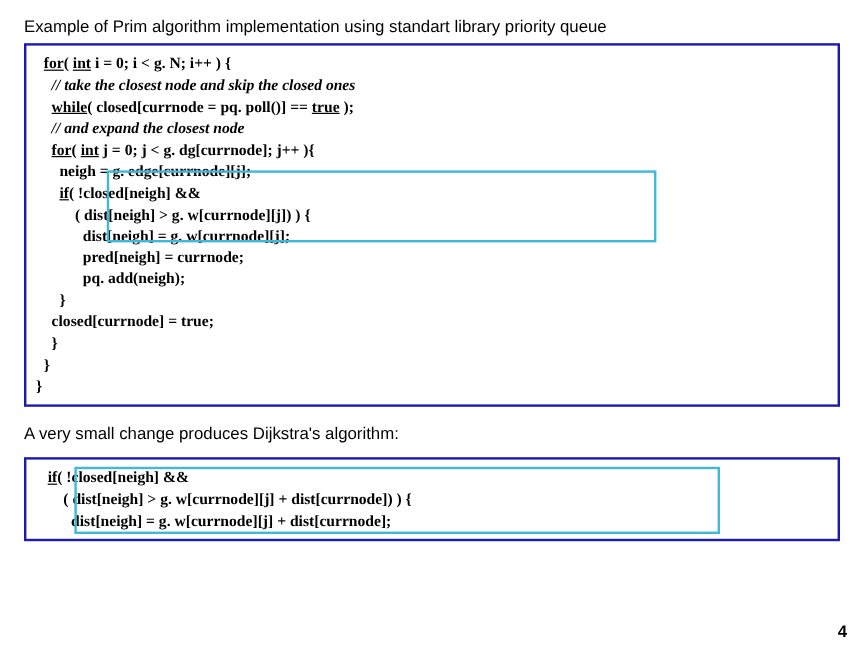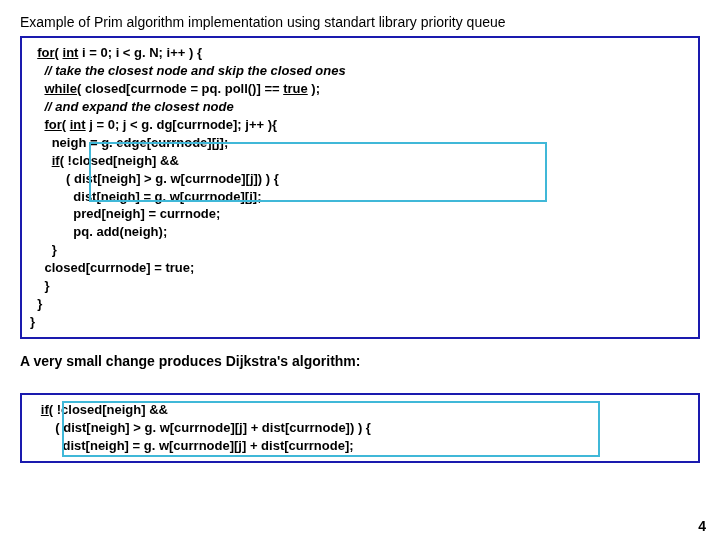--- a/index.html
+++ b/index.html
@@ -11,28 +11,28 @@
     padding: 14px 20px 6px 20px;
     position: relative;
   }
   .title {
     font-size: 14px;
     font-weight: normal;
     margin-bottom: 6px;
   }
   .subtitle {
     font-size: 14px;
-    font-weight: bold;
+    font-weight: normal;
     margin-top: 14px;
-    margin-bottom: 24px;
+    margin-bottom: 12px;
   }
   .codebox {
     border: 2px solid #1a1aae;
     padding: 6px 8px 6px 8px;
-    font-family: Liberation Sans, sans-serif;
+    font-family: Liberation Serif, serif;
     font-size: 13px;
     line-height: 1.38;
     color: #000;
     font-weight: bold;
     position: relative;
   }
   .codebox pre {
     font-family: inherit;
     font-weight: bold;
     white-space: pre;

